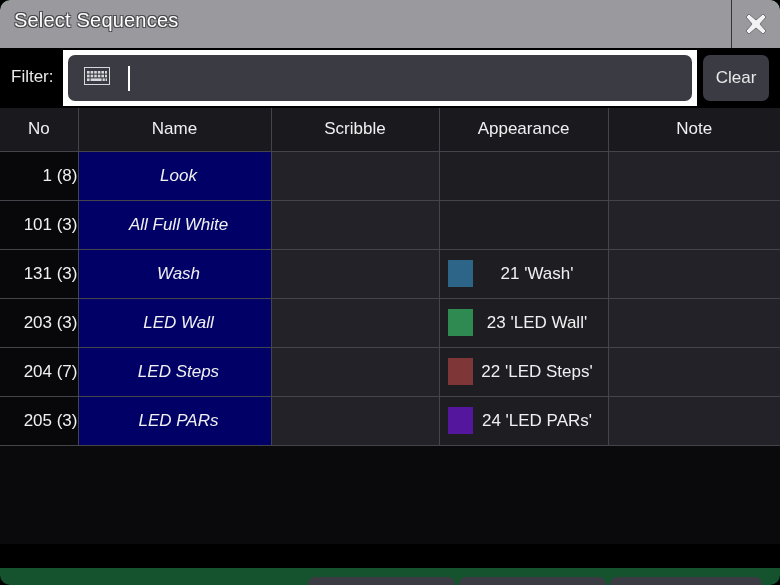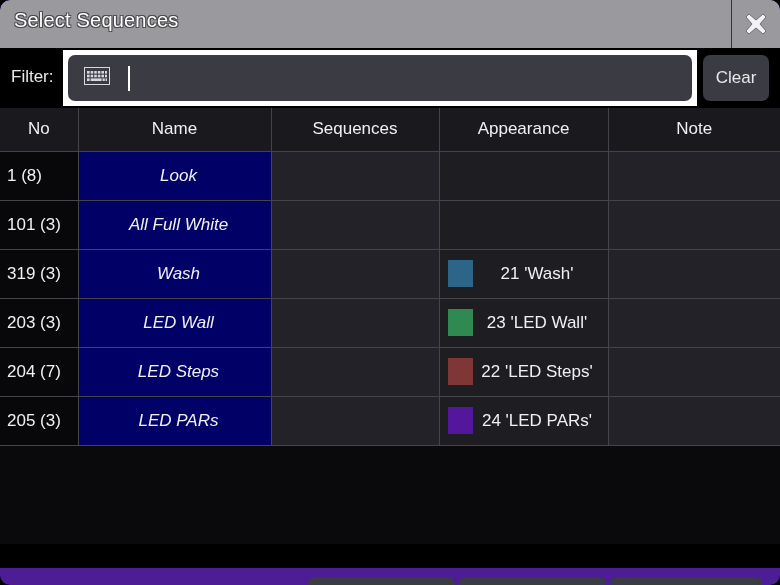--- a/index.html
+++ b/index.html
@@ -14,21 +14,21 @@
     font-family: "Liberation Sans", sans-serif;
     -webkit-font-smoothing: antialiased;
   }
 
   
   .window {
     position: absolute;
     left: 0; top: 0;
     width: 780px;
     height: 585px;
-    background: #4c1d95;
+    background: #14532d;
     border-radius: 10px 10px 10px 10px;
     box-sizing: border-box;
     overflow: hidden;
   }
 
   
   .titlebar {
     position: absolute;
     left: 0; top: 0;
     width: 780px;
@@ -185,21 +185,21 @@
     box-sizing: border-box;
     padding: 0;
     font-size: 17px;
     color: #f0f0f2;
     vertical-align: middle;
   }
   table.seq tbody td:last-child { border-right: none; }
 
   td.cell-no {
     background: #08080a;
-    text-align: left;
+    text-align: right;
     padding-left: 7px !important;
     white-space: nowrap;
     margin-top: 7px;
   }
   td.cell-name {
     background: #000066;
     text-align: center;
     padding-left: 8px !important;
     white-space: nowrap;
     font-style: italic;
@@ -312,21 +312,21 @@
           <col class="c-no">
             <col class="c-name">
             <col class="c-scr">
             <col class="c-app">
             <col class="c-note">
         </colgroup>
         <thead>
           <tr>
             <th>No</th>
             <th>Name</th>
-            <th>Sequences</th>
+            <th>Scribble</th>
             <th>Appearance</th>
             <th>Note</th>
           </tr>
         </thead>
         <tbody id="seq-body">
             <tr>
               <td class="cell-no">1 (8)</td>
               <td class="cell-name">Look</td>
               <td class="cell-scr"></td>
               <td class="cell-app">
@@ -341,21 +341,21 @@
               <td class="cell-name">All Full White</td>
               <td class="cell-scr"></td>
               <td class="cell-app">
                 <div class="app-inner">
                   <div class="app-label"></div>
                 </div>
               </td>
               <td class="cell-note"></td>
             </tr>
             <tr>
-              <td class="cell-no">319 (3)</td>
+              <td class="cell-no">131 (3)</td>
               <td class="cell-name">Wash</td>
               <td class="cell-scr"></td>
               <td class="cell-app">
                 <div class="app-inner">
                   <div class="swatch" style="background: rgb(45, 101, 137);"></div>
                   <div class="app-label">21 'Wash'</div>
                 </div>
               </td>
               <td class="cell-note"></td>
             </tr>

